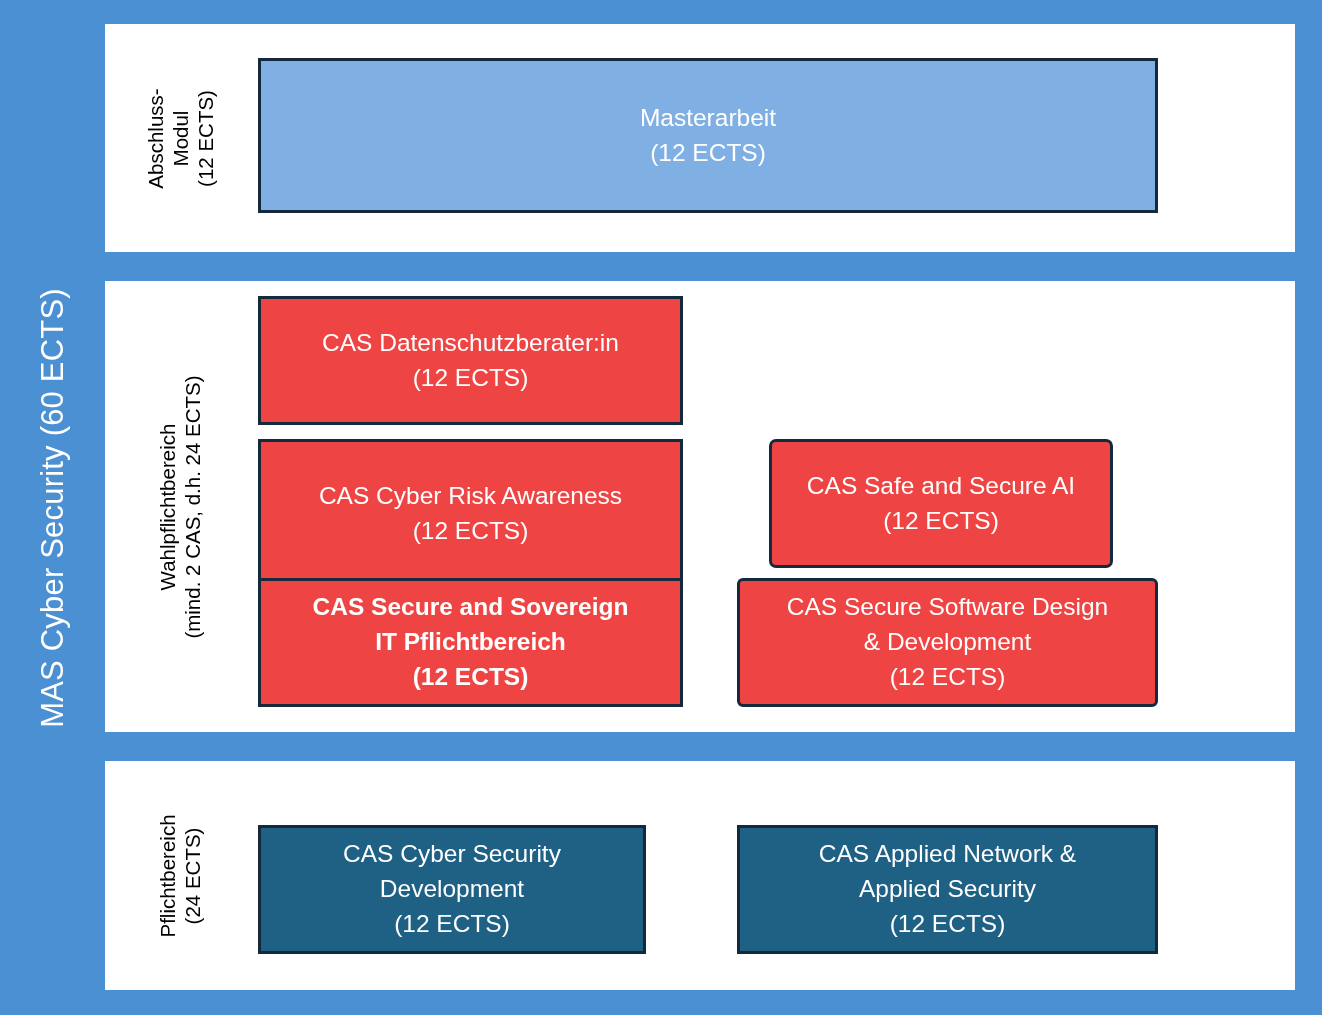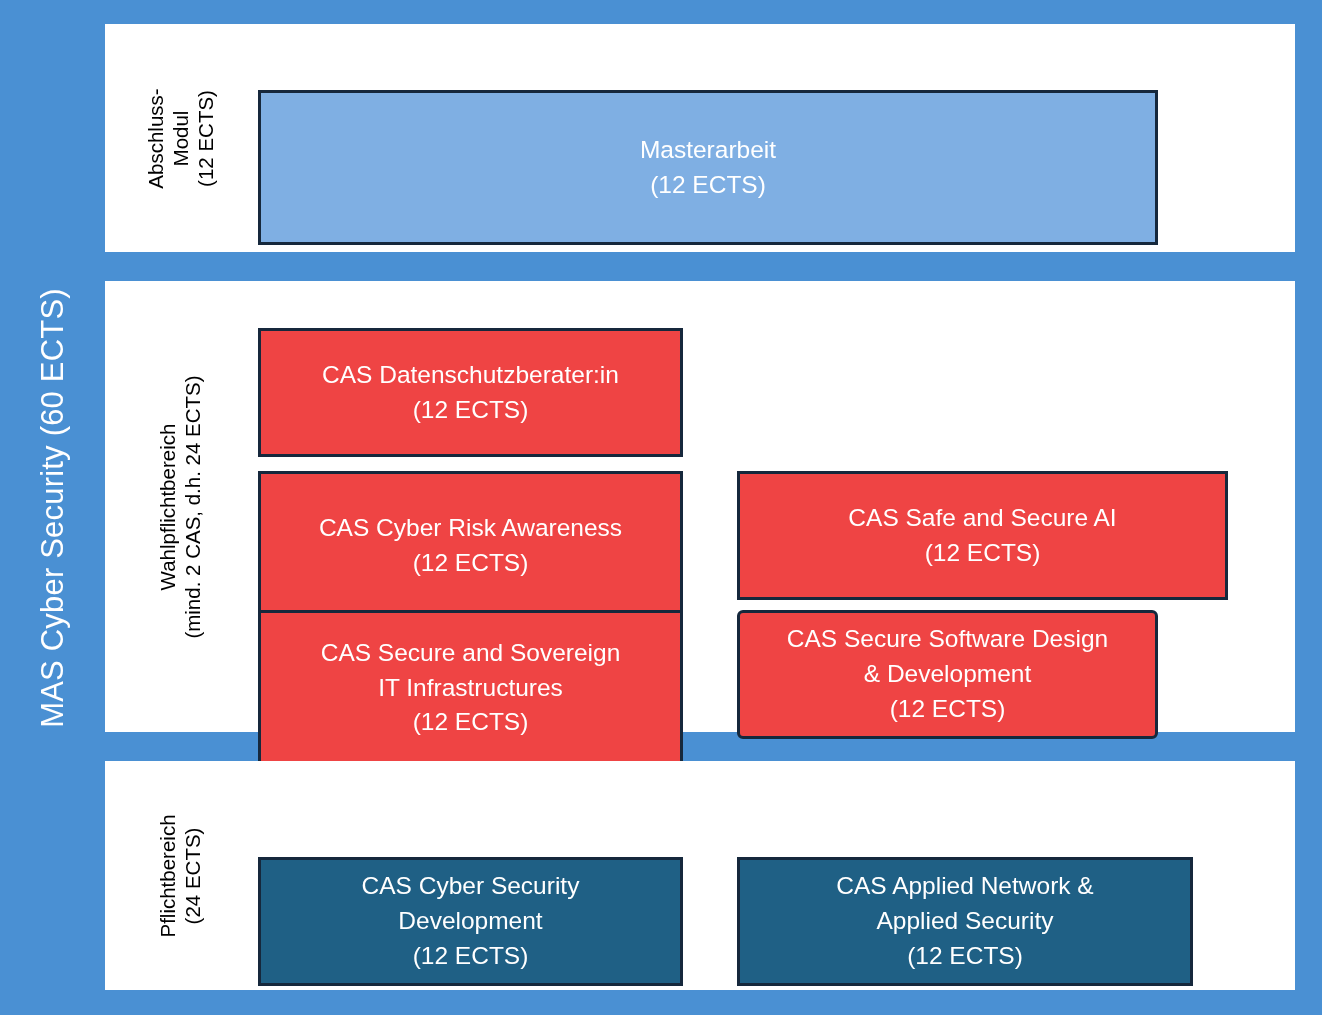--- a/index.html
+++ b/index.html
@@ -69,21 +69,20 @@
     position: absolute;
     border: 3px solid #16283c;
     box-sizing: border-box;
     display: flex;
     align-items: center;
     justify-content: center;
     text-align: center;
     color: #ffffff;
     font-size: 24.5px;
     line-height: 1.42;
-    margin-top: 32px;
   }
   .box-thesis {
     background: #7fafe3;
   }
   .box-elective {
     background: #ef4444;
   }
   .box-mandatory {
     background: #1f6085;
   }
@@ -132,59 +131,59 @@
         <span>(12 ECTS)</span>
       </span>
     </div>
 
     <div class="box box-elective" style="left:153px; top:158px; width:425px; height:149px;">
       <span class="box-text">
         <span>CAS Cyber Risk Awareness</span><br>
         <span>(12 ECTS)</span>
       </span>
     </div>
-    <div class="box box-elective" style="left:632px; top:158px; width:491px; height:129px;">
+    <div class="box box-elective" style="left:664px; top:158px; width:344px; height:129px;border-radius:7px;">
       <span class="box-text">
         <span>CAS Safe and Secure AI</span><br>
         <span>(12 ECTS)</span>
       </span>
     </div>
 
-    <div class="box box-elective" style="left:153px; top:297px; width:425px; height:156px;">
+    <div class="box box-elective" style="left:153px; top:297px; width:425px; height:129px;font-weight:bold;">
       <span class="box-text">
         <span>CAS Secure and Sovereign</span><br>
-        <span>IT Infrastructures</span><br>
+        <span>IT Pflichtbereich</span><br>
         <span>(12 ECTS)</span>
       </span>
     </div>
     <div class="box box-elective" style="left:632px; top:297px; width:421px; height:129px;border-radius:6px;">
       <span class="box-text">
         <span>CAS Secure Software Design</span><br>
         <span>&amp; Development</span><br>
         <span>(12 ECTS)</span>
       </span>
     </div>
   </div>
 
   <div class="panel" style="left:105px; top:761px; width:1190px; height:229px;">
     <div class="panel-label">
       <div class="panel-label-inner">
         <span class="l1">Pflichtbereich</span>
         <span class="l2">(24 ECTS)</span>
       </div>
     </div>
 
-    <div class="box box-mandatory" style="left:153px; top:64px; width:425px; height:129px;">
+    <div class="box box-mandatory" style="left:153px; top:64px; width:388px; height:129px;">
       <span class="box-text">
         <span>CAS Cyber Security</span><br>
         <span>Development</span><br>
         <span>(12 ECTS)</span>
       </span>
     </div>
-    <div class="box box-mandatory" style="left:632px; top:64px; width:456px; height:129px;">
+    <div class="box box-mandatory" style="left:632px; top:64px; width:421px; height:129px;">
       <span class="box-text">
         <span>CAS Applied Network &amp;</span><br>
         <span>Applied Security</span><br>
         <span>(12 ECTS)</span>
       </span>
     </div>
   </div>
 
 </div>
 

